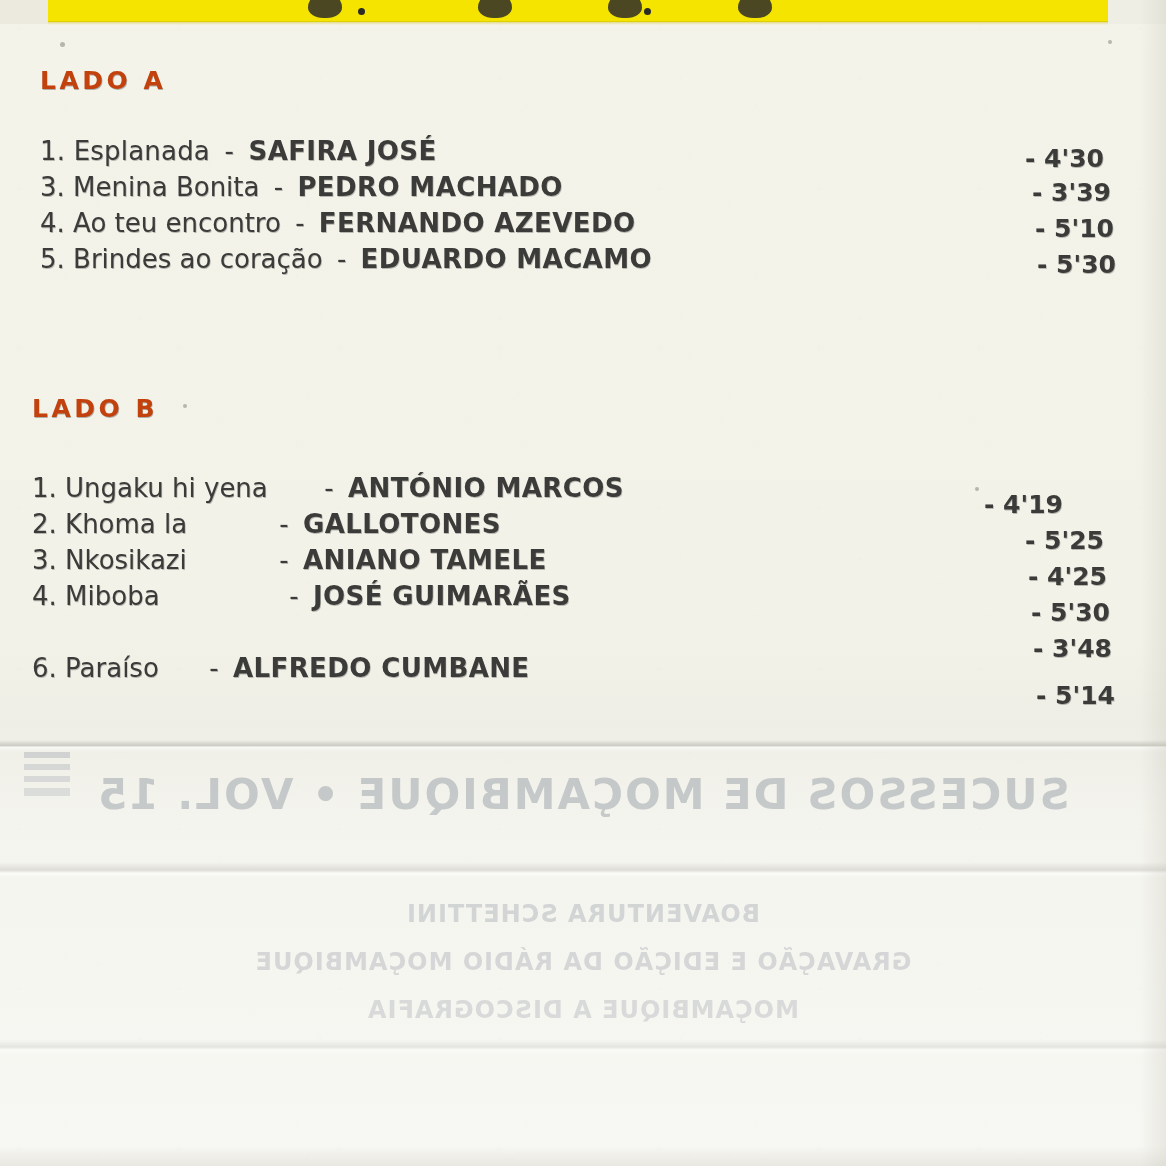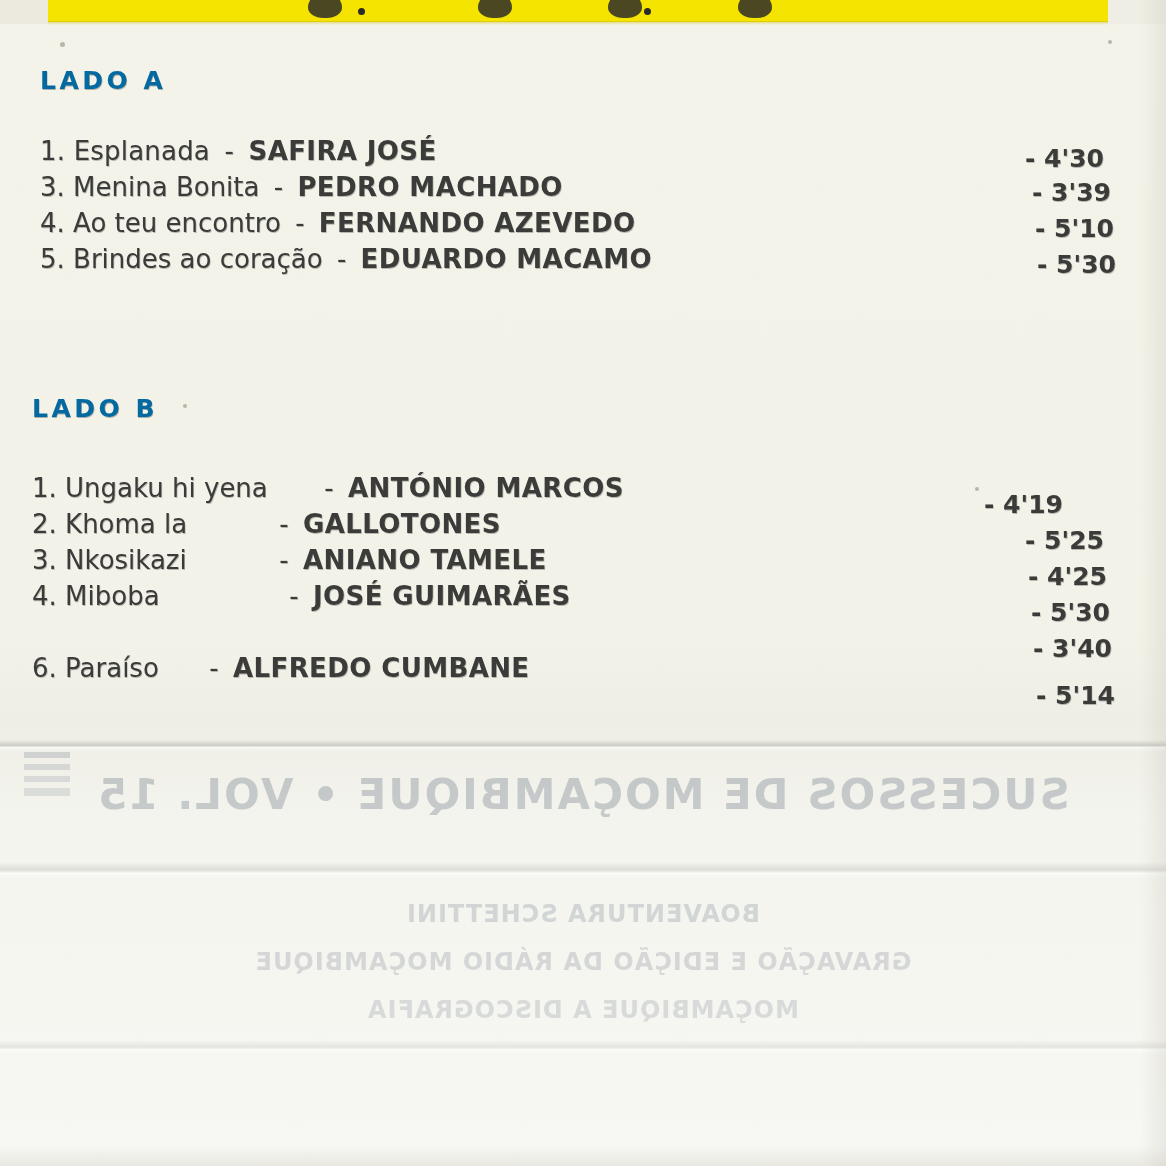--- a/index.html
+++ b/index.html
@@ -103,21 +103,21 @@
     width: 1166px;
     height: 760px;
   }
 
   .side-heading {
     position: absolute;
     font-family: "DejaVu Sans", sans-serif;
     font-weight: 700;
     font-size: 25px;
     letter-spacing: 3.5px;
-    color: #0369a1;
+    color: #c2410c;
     text-shadow: 0.6px 0.6px 0 rgba(90,90,88,.45);
     text-align: center;
   }
 
   .track-list {
     position: absolute;
     left: 40px;
     width: 1090px;
   }
 
@@ -330,21 +330,21 @@
       <div class="track-row">
         <span class="track-main">
           <span class="num">4.</span>
           <span class="title" style="display:inline-block;min-width:210px;">Miboba</span>
           <span class="dash">-</span>
           <span class="artist">JOSÉ GUIMARÃES</span>
         </span>
         <span class="time" style="left:999px; top:17px;">- 5'30</span>
       </div>
       <div class="track-row">
-        <span class="time" style="left:1001px; top:17px;">- 3'40</span>
+        <span class="time" style="left:1001px; top:17px;">- 3'48</span>
       </div>
       <div class="track-row">
         <span class="track-main">
           <span class="num">6.</span>
           <span class="title" style="display:inline-block;min-width:130px;">Paraíso</span>
           <span class="dash">-</span>
           <span class="artist">ALFREDO CUMBANE</span>
         </span>
         <span class="time" style="left:1004px; top:28px;">- 5'14</span>
       </div>

